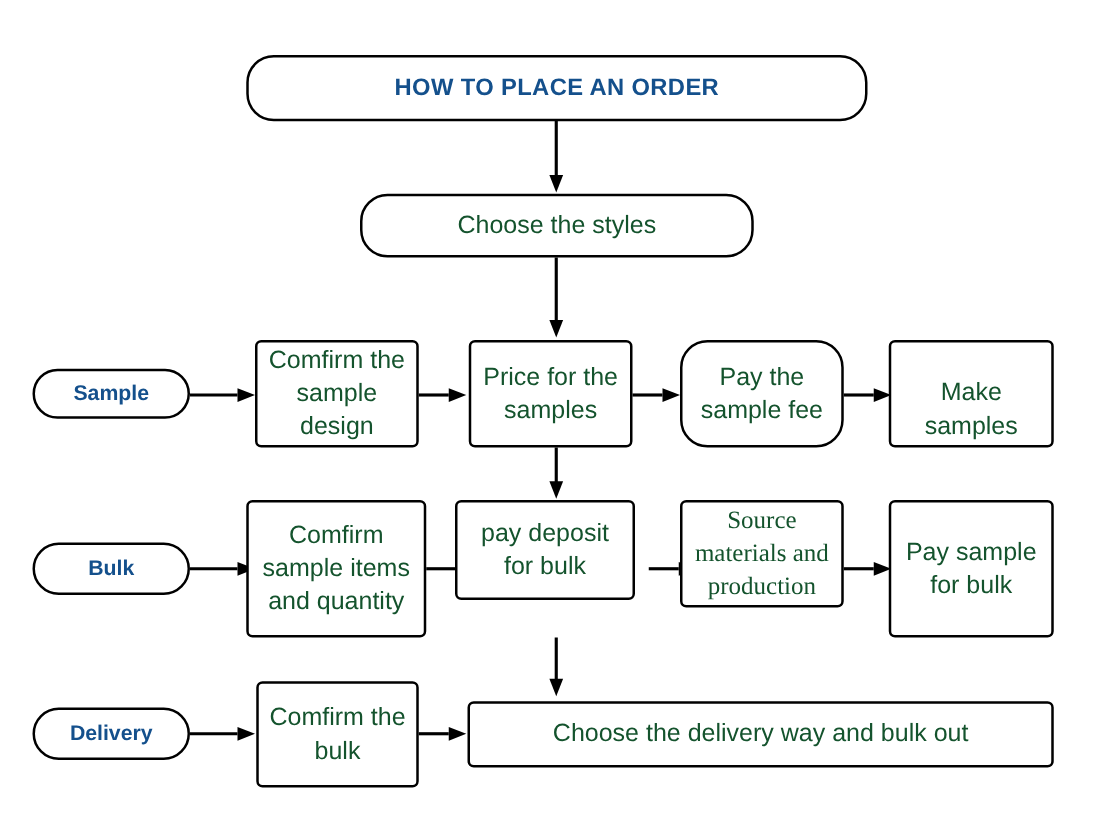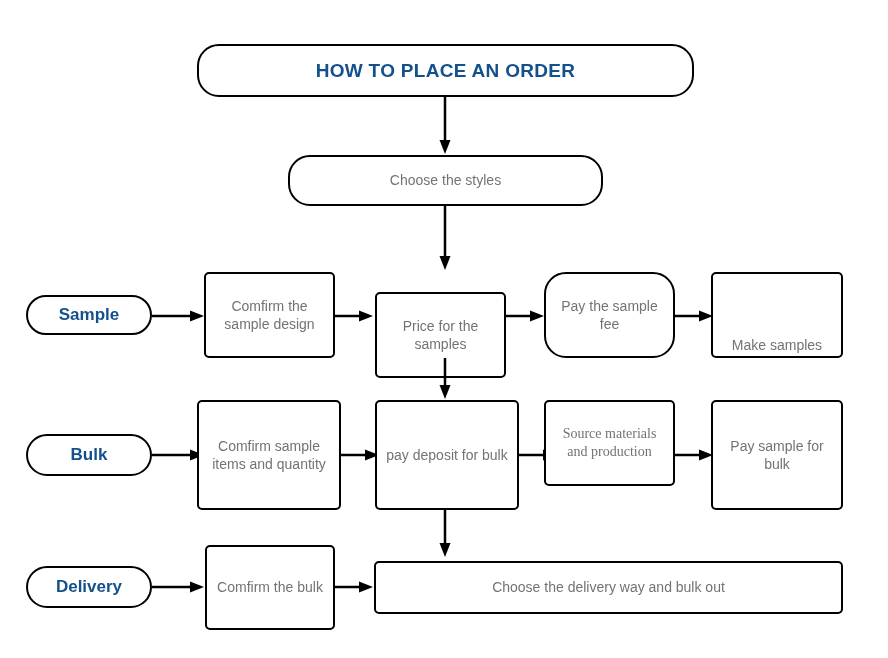--- a/index.html
+++ b/index.html
@@ -22,22 +22,22 @@
   
   .node {
     position: absolute;
     box-sizing: border-box;
     background: #ffffff;
     border: 2.5px solid #000000;
     display: flex;
     align-items: center;
     justify-content: center;
     text-align: center;
-    color: #737373;
-    font-size: 14px;
+    color: #14532d;
+    font-size: 20px;
     line-height: 1.32;
     padding: 2px 6px;
   }
   .node.rect      { border-radius: 5px; }
   .node.rounded   { border-radius: 22px; }
   .node.pill      { border-radius: 999px; }
 
   .node.title {
     font-size: 19px;
     font-weight: bold;
@@ -96,21 +96,21 @@
 
   <div class="node rect" style="left:204px; top:272px; width:131px; height:86px;">
     <span class="txt">Comfirm the sample design</span>
   </div>
 
   <svg class="conn" style="left:335px; top:308px;" width="40" height="16">
     <line x1="0" y1="8" x2="24" y2="8" stroke-width="2.5"></line>
     <polygon points="38,8 24,2.5 24,13.5"></polygon>
   </svg>
 
-  <div class="node rect" style="left:375px; top:272px; width:131px; height:86px;margin-top:20px;">
+  <div class="node rect" style="left:375px; top:272px; width:131px; height:86px;">
     <span class="txt">Price for the samples</span>
   </div>
 
   <svg class="conn" style="left:506px; top:308px;" width="40" height="16">
     <line x1="0" y1="8" x2="24" y2="8" stroke-width="2.5"></line>
     <polygon points="38,8 24,2.5 24,13.5"></polygon>
   </svg>
 
   <div class="node rect" style="left:544px; top:272px; width:131px; height:86px;border-radius:22px;">
     <span class="txt">Pay the sample fee</span>
@@ -141,21 +141,21 @@
 
   <div class="node rect" style="left:197px; top:400px; width:144px; height:110px;">
     <span class="txt">Comfirm sample items and quantity</span>
   </div>
 
   <svg class="conn" style="left:341px; top:447px;" width="40" height="16">
     <line x1="0" y1="8" x2="24" y2="8" stroke-width="2.5"></line>
     <polygon points="38,8 24,2.5 24,13.5"></polygon>
   </svg>
 
-  <div class="node rect" style="left:375px; top:400px; width:144px; height:110px;">
+  <div class="node rect" style="left:364px; top:400px; width:144px; height:80px;">
     <span class="txt">pay deposit for bulk</span>
   </div>
 
   <svg class="conn" style="left:519px; top:447px;" width="40" height="16">
     <line x1="0" y1="8" x2="24" y2="8" stroke-width="2.5"></line>
     <polygon points="38,8 24,2.5 24,13.5"></polygon>
   </svg>
 
   <div class="node rect" style="left:544px; top:400px; width:131px; height:86px;font-family:Liberation Serif, serif;">
     <span class="txt">Source materials and production</span>

